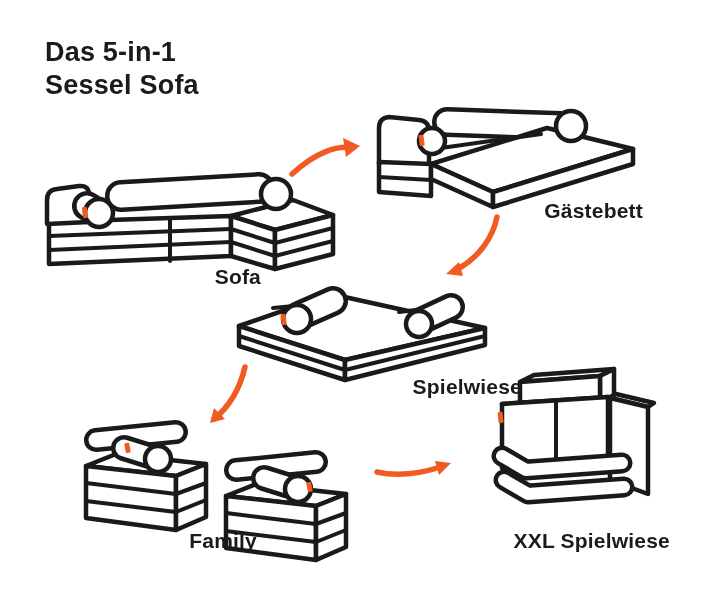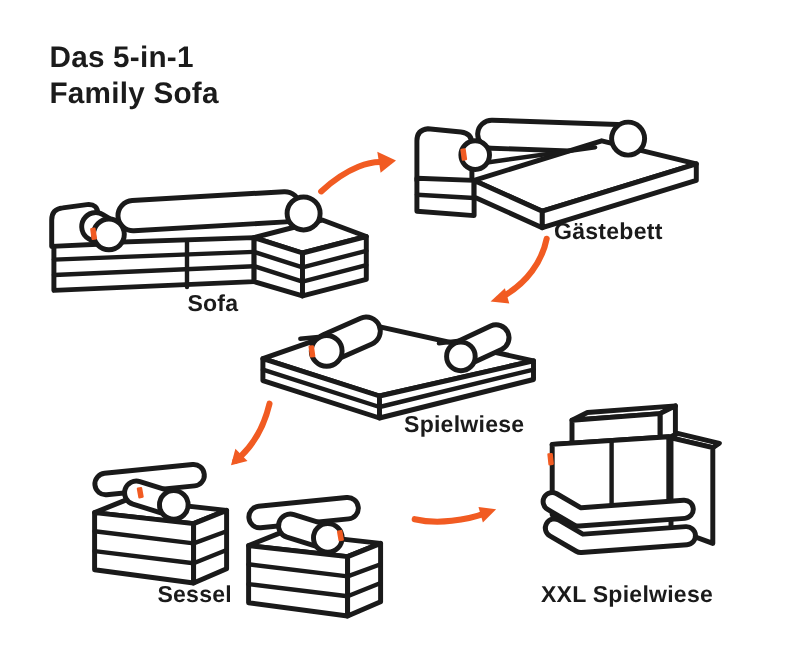--- a/index.html
+++ b/index.html
@@ -8,41 +8,41 @@
     background:var(--background,#fff);
     font-family:"Liberation Sans",sans-serif;
     color:var(--text,#1b1b1b);
   }
   .title{
     position:absolute;left:45px;top:36px;
     font-size:27px;line-height:33px;font-weight:bold;letter-spacing:.2px;
     color:var(--text,#1b1b1b);
   }
   .cfg-label{
-    position:absolute;font-size:21px;font-weight:bold;text-align:center;
+    position:absolute;font-size:21px;font-weight:bold;text-align:right;
     color:var(--text,#1b1b1b);letter-spacing:.2px;
   }
   .illu{position:absolute;}
   svg{display:block;overflow:visible;}
   .outline{fill:#fff;stroke:var(--line-black,#1a1a1a);stroke-width:4.5;stroke-linejoin:round;stroke-linecap:round;}
   .line{fill:none;stroke:var(--line-black,#1a1a1a);stroke-width:4;stroke-linecap:round;stroke-linejoin:round;}
   .pill-outer{fill:none;stroke:var(--line-black,#1a1a1a);stroke-linecap:round;stroke-linejoin:round;}
   .pill-inner{fill:none;stroke:#fff;stroke-linecap:round;stroke-linejoin:round;}
   .tag{fill:var(--accent-orange,#F15B22);}
   .arrow-stroke{fill:none;stroke:var(--accent-orange,#F15B22);stroke-width:5.5;stroke-linecap:round;}
   .arrow-head{fill:var(--accent-orange,#F15B22);stroke:none;}
 </style>
 </head>
 <body>
 
 <div class="canvas">
 
   <div class="title">
     <div>Das 5-in-1</div>
-    <div>Family Sofa</div>
+    <div>Sessel Sofa</div>
   </div>
 
   <div class="illu" style="left:35px;top:170px;width:310px;height:125px;">
     <svg width="310" height="125" viewBox="0 0 310 125">
 
       <path class="outline" d="M14 52 L196 46 L196 86 L14 94 Z"></path>
       <path class="line" d="M14 66 L196 59"></path>
       <path class="line" d="M14 80 L196 72"></path>
       <path class="line" d="M135 49 L135 91"></path>
 
@@ -184,17 +184,17 @@
       <polygon class="arrow-head" points="210,423 214,408 225,419"></polygon>
     </g>
     <g>
       <path class="arrow-stroke" d="M377 472 C 398 477, 424 473, 443 466"></path>
       <polygon class="arrow-head" points="451,463 439,475 435,461"></polygon>
     </g>
   </svg>
 
   <div class="cfg-label" style="left:126px;top:265px;width:135px;">Sofa</div>
   <div class="cfg-label" style="left:463px;top:199px;width:180px;">Gästebett</div>
-  <div class="cfg-label" style="left:332px;top:375px;width:180px;">Spielwiese</div>
-  <div class="cfg-label" style="left:97px;top:529px;width:160px;">Sessel</div>
+  <div class="cfg-label" style="left:342px;top:375px;width:180px;">Spielwiese</div>
+  <div class="cfg-label" style="left:97px;top:529px;width:160px;">Family</div>
   <div class="cfg-label" style="left:470px;top:529px;width:200px;">XXL Spielwiese</div>
 
 </div>
 
 </body></html>

